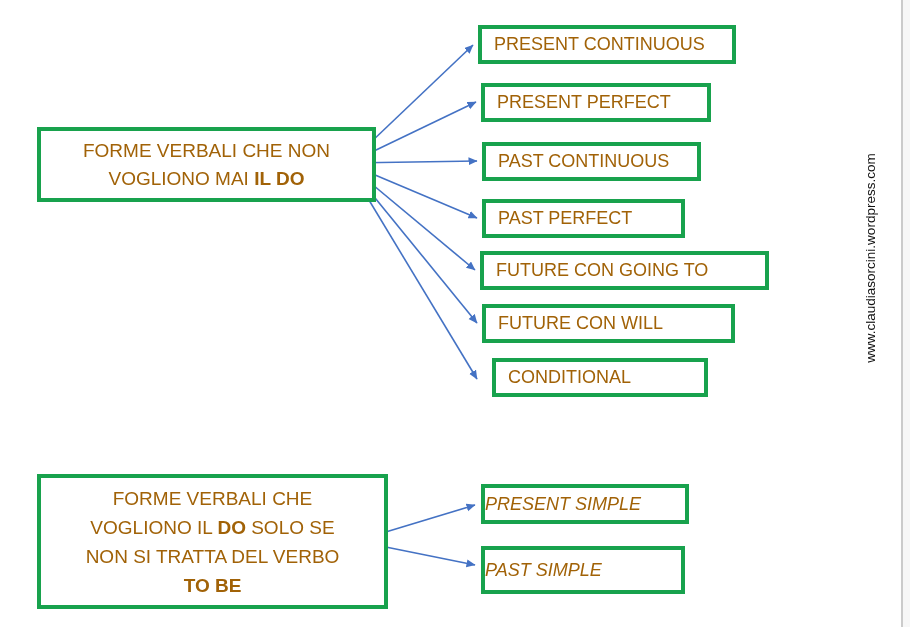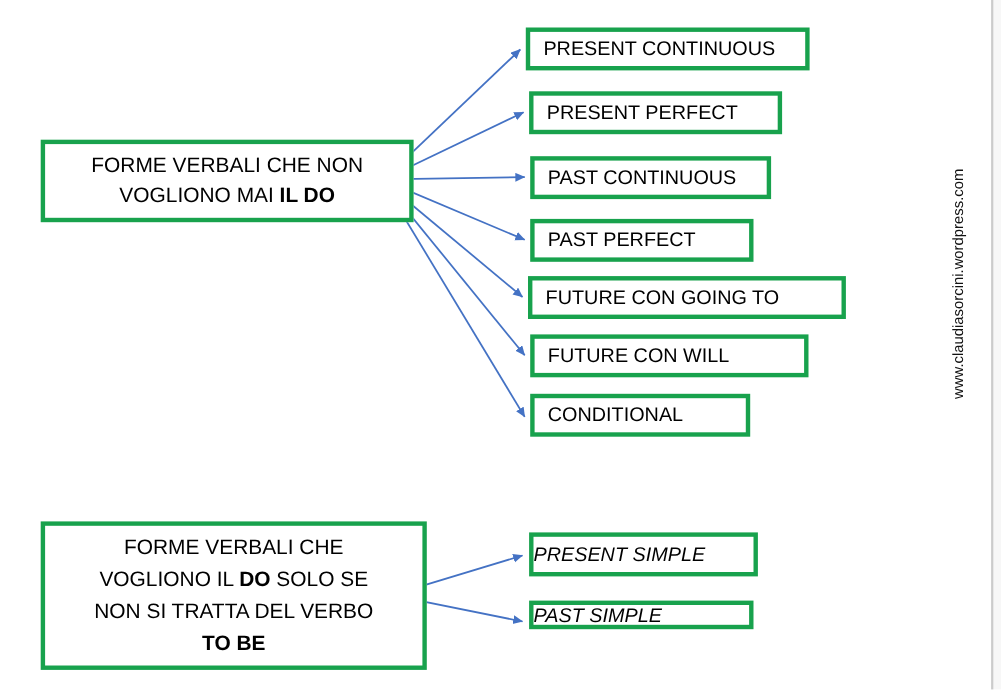--- a/index.html
+++ b/index.html
@@ -19,21 +19,21 @@
     position: absolute;
     left: 0;
     top: 0;
     pointer-events: none;
   }
   .box {
     position: absolute;
     box-sizing: border-box;
     border: 4px solid #18a24d;
     background: #ffffff;
-    color: #000000;
+    color: #a16207;
     display: flex;
     flex-direction: column;
     justify-content: center;
   }
   .source-box {
     text-align: center;
     font-size: 19px;
     line-height: 28px;
   }
   .target-box {
@@ -118,21 +118,21 @@
   </div>
   <div class="box target-box" style="left:482px; top:199px; width:203px;">
     <span>PAST PERFECT</span>
   </div>
   <div class="box target-box" style="left:480px; top:251px; width:289px;align-items:center;">
     <span>FUTURE CON GOING TO</span>
   </div>
   <div class="box target-box" style="left:482px; top:304px; width:253px;">
     <span>FUTURE CON WILL</span>
   </div>
-  <div class="box target-box" style="left:482px; top:358px; width:200px;">
+  <div class="box target-box" style="left:492px; top:358px; width:216px;">
     <span>CONDITIONAL</span>
   </div>
 
   <div class="box source-box" style="left:37px; top:474px; width:351px; height:135px; line-height:29px;">
     <div>
       <span>FORME VERBALI CHE</span>
     </div>
     <div>
       <span>VOGLIONO IL </span><span class="bold">DO</span><span> SOLO SE</span>
     </div>
@@ -140,21 +140,21 @@
       <span>NON SI TRATTA DEL VERBO</span>
     </div>
     <div class="bold">
       <span>TO BE</span>
     </div>
   </div>
 
   <div class="box target-box centered" style="left:481px; top:484px; width:208px; height:40px;">
     <span>PRESENT SIMPLE</span>
   </div>
-  <div class="box target-box centered" style="left:481px; top:546px; width:204px; height:26px;">
+  <div class="box target-box centered" style="left:481px; top:546px; width:204px; height:48px;">
     <span>PAST SIMPLE</span>
   </div>
 
   <div class="watermark">www.claudiasorcini.wordpress.com</div>
 
   <div class="page-edge"></div>
 
 </div>
 
 </body></html>

